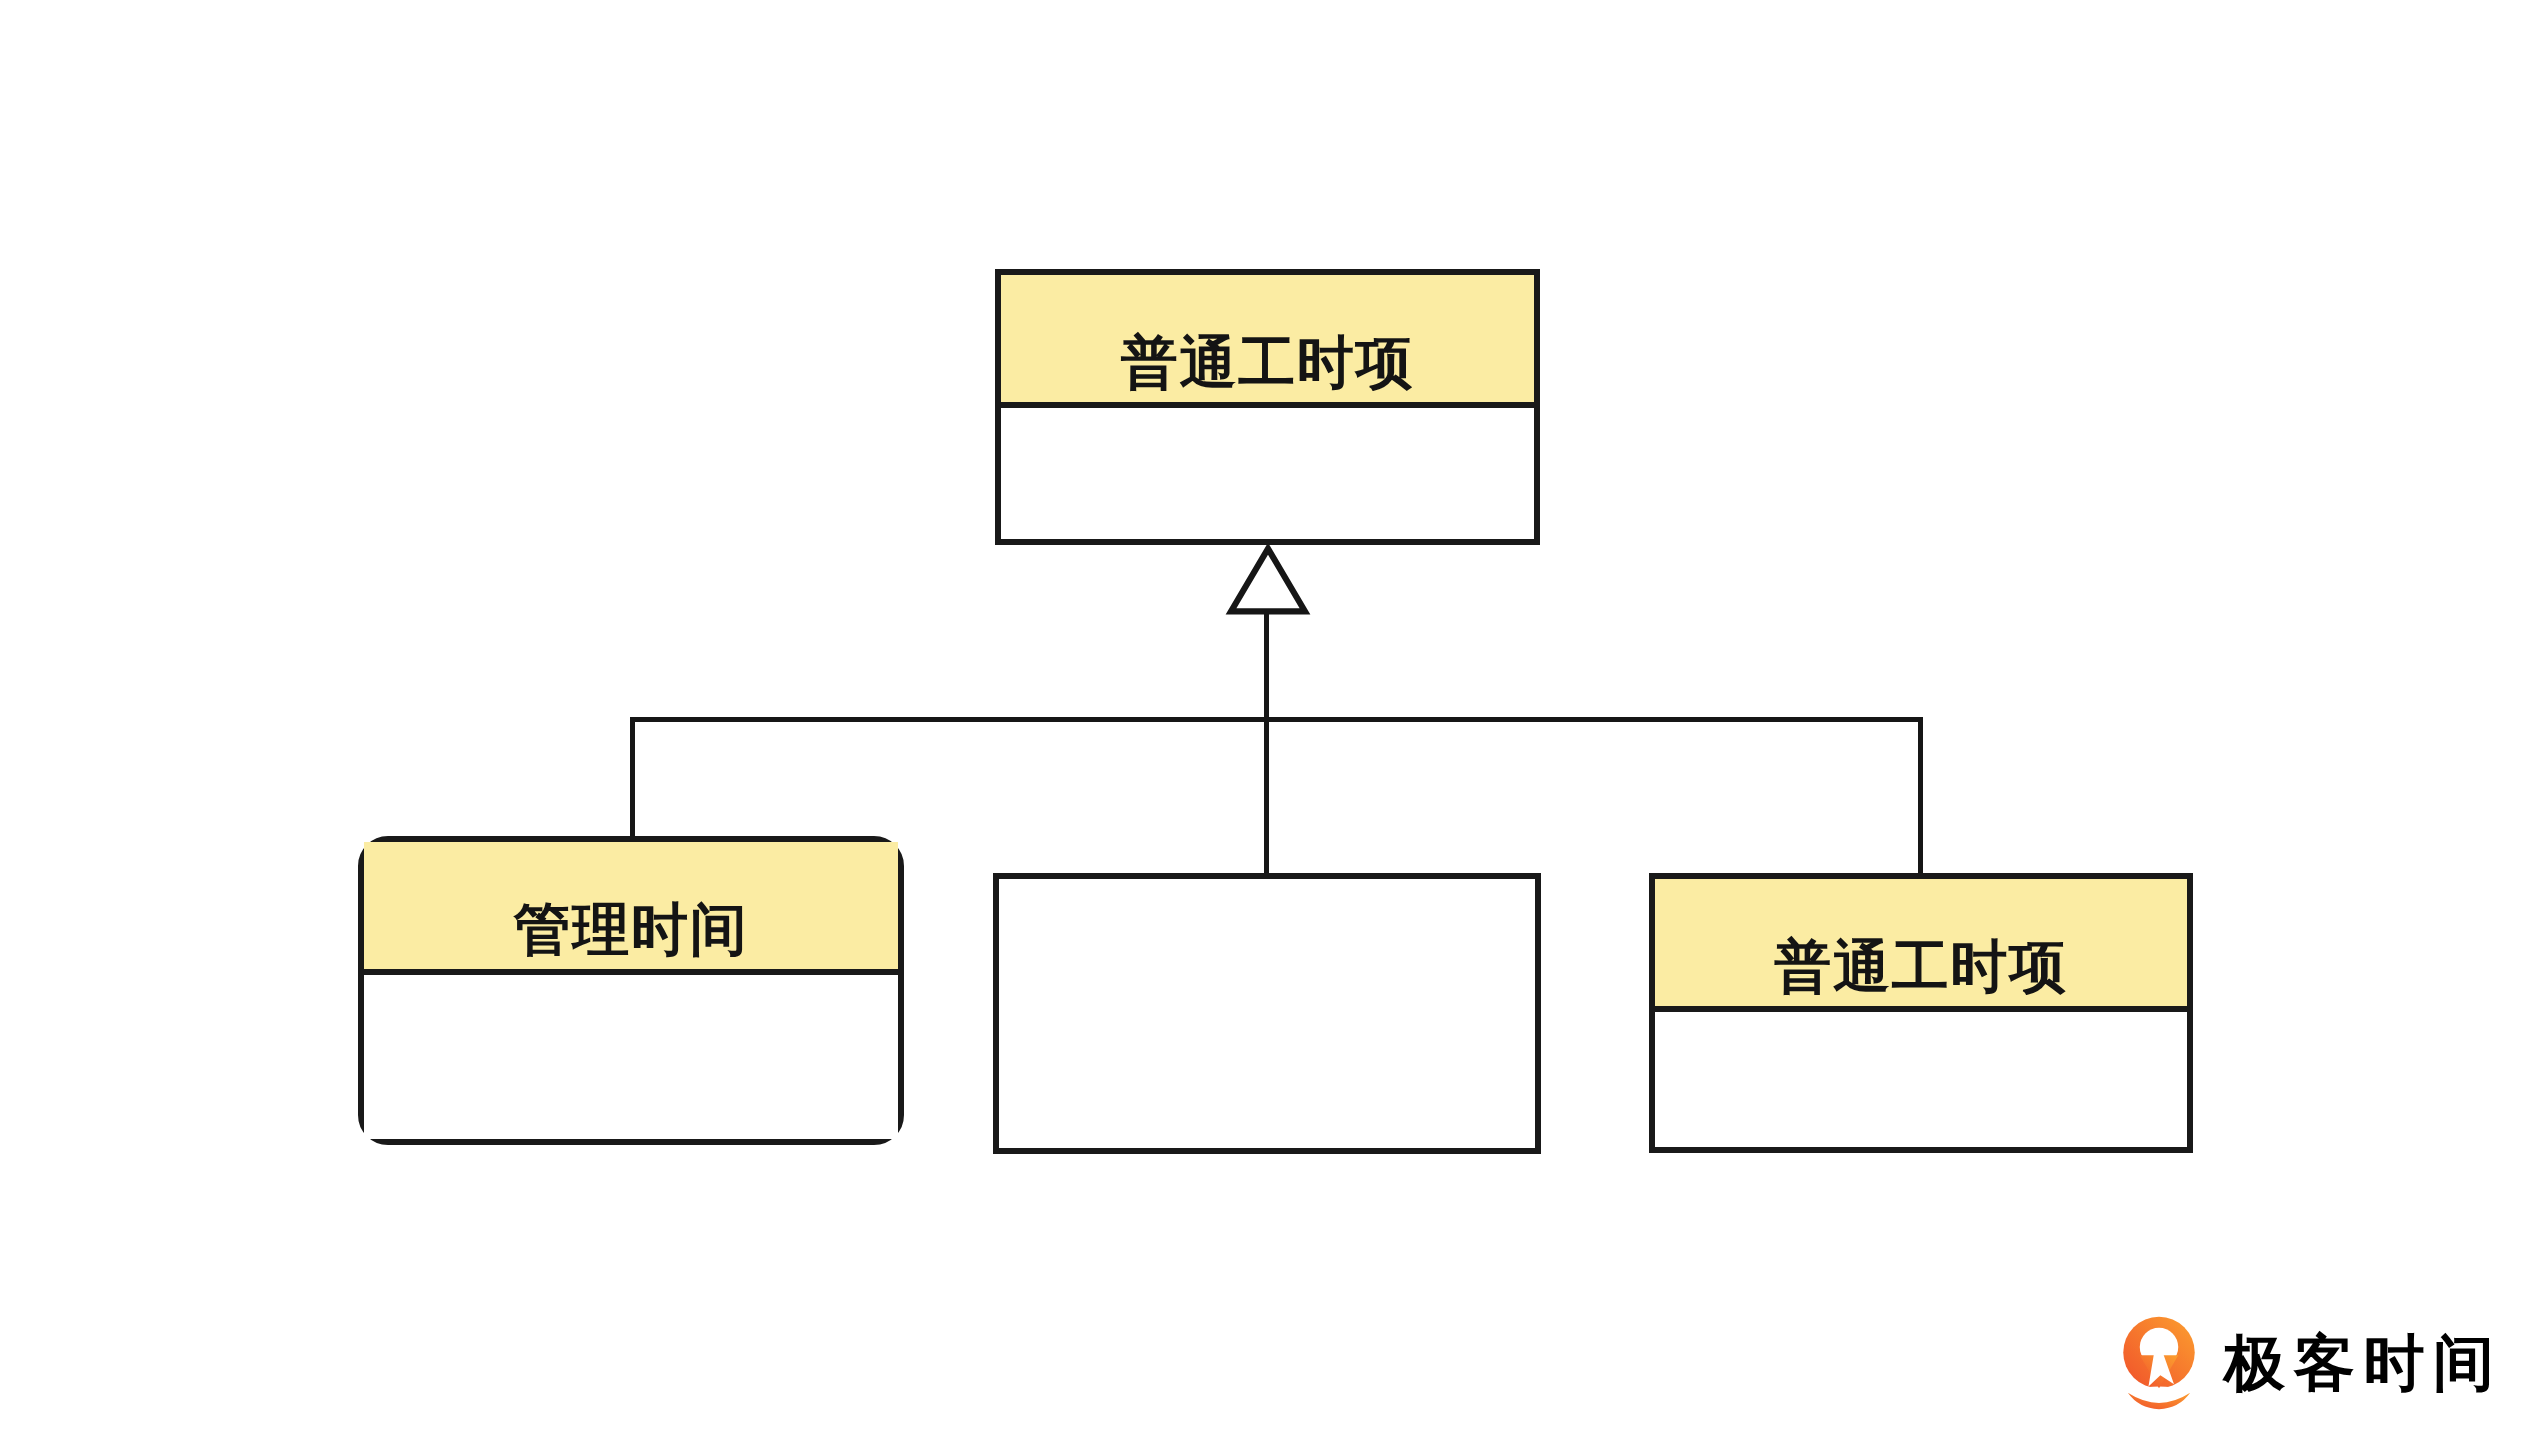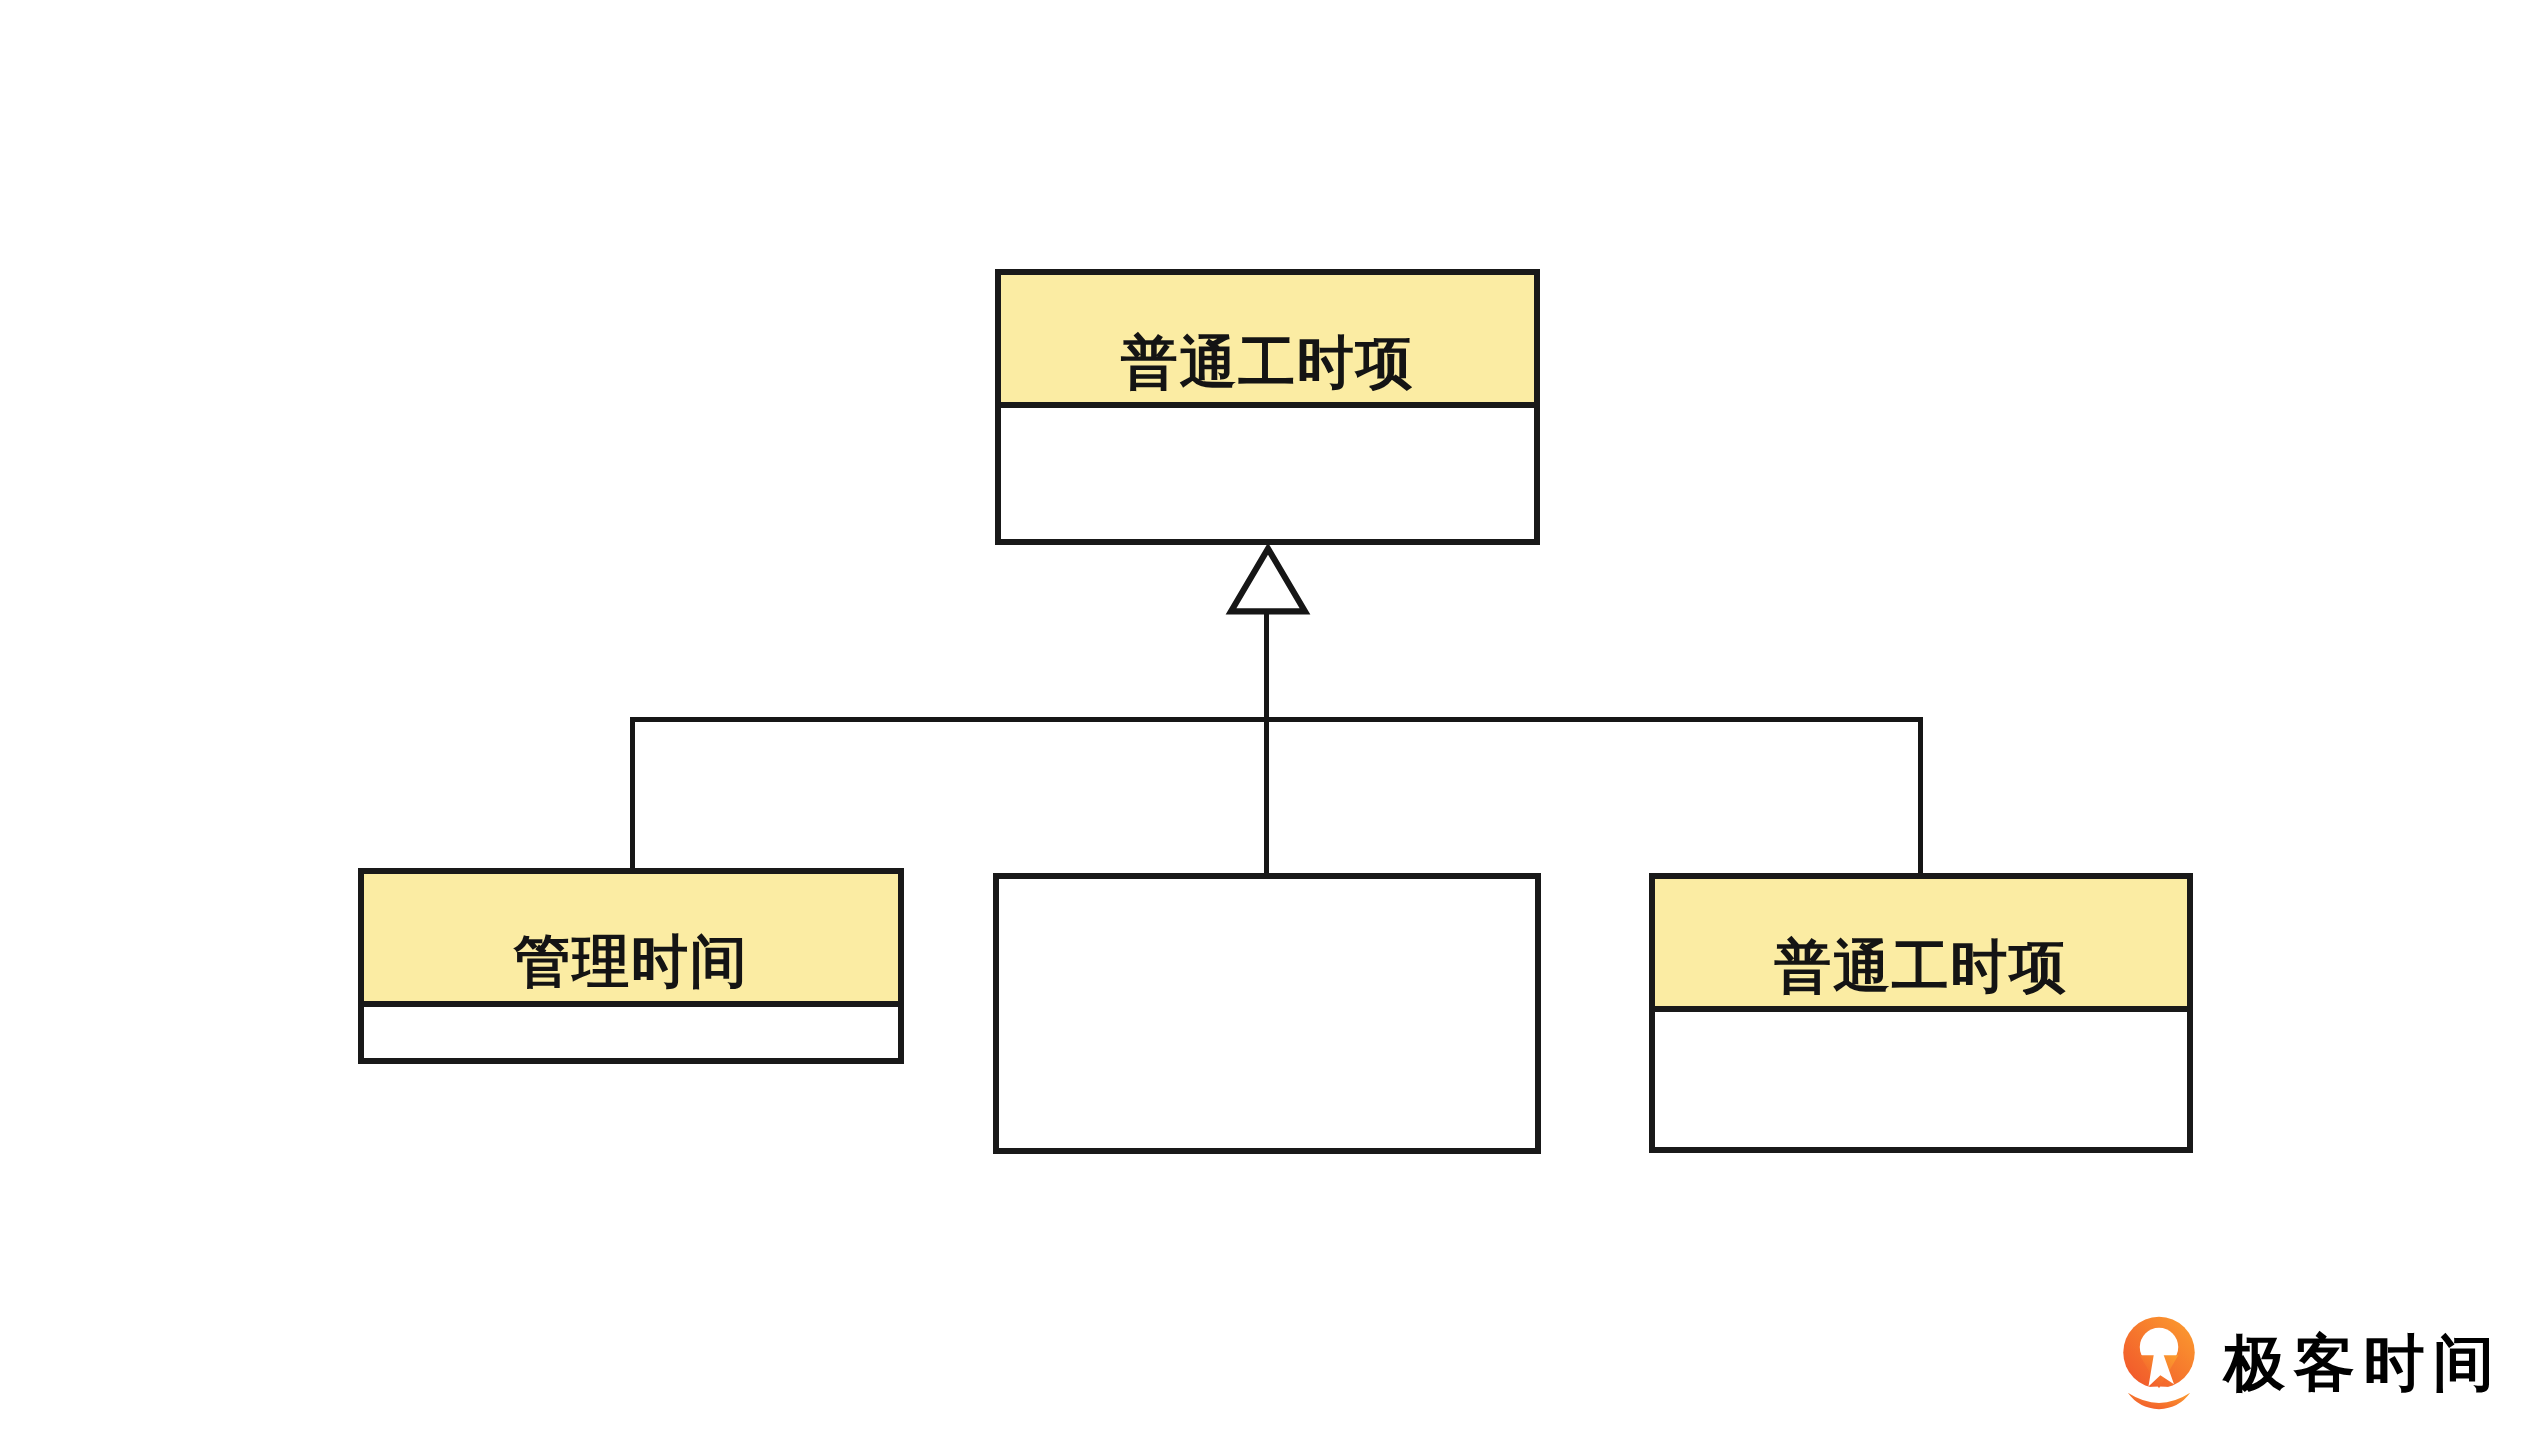--- a/index.html
+++ b/index.html
@@ -38,21 +38,21 @@
     font-weight: 700;
     color: #141414;
     letter-spacing: 1.7px;
     white-space: nowrap;
   }
   .uml-body {
     flex: 1;
     background: #ffffff;
   }
   #box-parent { left: 995px; top: 269px;  width: 545px; height: 276px; }
-  #box-child-0 { left: 358px;  top: 868px; width: 546px; height: 196px; }
+  #box-child-0 { left: 358px;  top: 836px; width: 546px; height: 309px; border-radius: 30px; }
   #box-child-1 { left: 993px; top: 873px; width: 548px; height: 281px; }
   #box-child-2 { left: 1649px; top: 873px; width: 544px; height: 280px; }
 
   
   .line {
     position: absolute;
     background: #161616;
   }
   #line-center-vertical { left: 1264px; top: 611px; width: 5.2px;    height: 262px; }
   #line-horizontal      { left: 630px;  top: 717px; width: 1293px; height: 5.2px;   }

